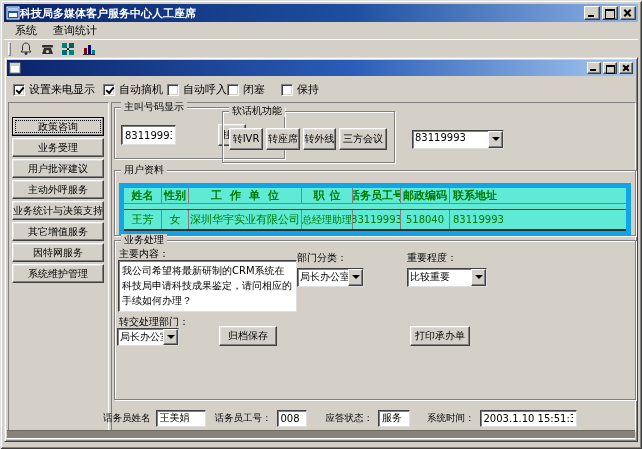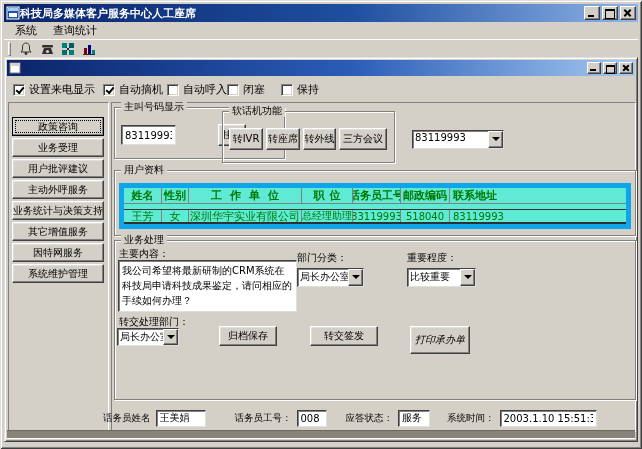--- a/index.html
+++ b/index.html
@@ -122,21 +122,21 @@
   
   .side-btn{ width:92px; height:19px; left:7px; font-size:10px; }
   
   .utable{
     position:absolute; left:4px; top:12px; width:512px; background:#5eead4;
     border:5px solid #0ea5e9; color:#007700;
   }
   .trow{ display:flex; }
   .thead{ height:16px; border-bottom:1px solid #808080; font-weight:bold; }
   .tgap{ height:5px; }
-  .tdata{ height:15px; border-top:1px solid #303030; border-bottom:2px solid #303030; }
+  .tdata{ height:22px; border-top:1px solid #303030; border-bottom:2px solid #303030; }
   .tc{ flex:0 0 auto; display:flex; align-items:center; justify-content:center;
        font-size:11px; overflow:hidden; white-space:nowrap;
        border-right:1px solid #808080; }
   .tc:last-child{ border-right:none; justify-content:flex-start; padding-left:3px; }
   .c0{width:38px}.c1{width:27px}.c2{width:113px}.c3{width:51px}.c4{width:48px}.c5{width:49px}.c6{width:184px}
   .ls8{ letter-spacing:8px; padding-left:8px; }
   .ls5{ letter-spacing:5px; padding-left:5px; }
   
   .ta{
     position:absolute; background:#fff; resize:none; font-family:inherit;
@@ -313,40 +313,39 @@
       <span class="lbl" style="left:4px; top:6px;">主要内容：</span>
       <textarea class="ta" style="left: 3px; top: 19px; width: 179px; height: 52px;">我公司希望将最新研制的CRM系统在科技局申请科技成果鉴定，请问相应的手续如何办理？</textarea>
 
       <span class="lbl" style="left:182px; top:10px;">部门分类：</span>
       <div class="combo" style="left:182px; top:27px; width:67px; height:19px;">
         <span class="combo-text">局长办公室</span>
         <span class="combo-btn"></span>
       </div>
 
       <span class="lbl" style="left:292px; top:10px;">重要程度：</span>
-      <div class="combo" style="left:292px; top:27px; width:69px; height:19px;">
+      <div class="combo" style="left:292px; top:27px; width:80px; height:19px;">
         <span class="combo-text">比较重要</span>
         <span class="combo-btn"></span>
       </div>
 
       <span class="lbl" style="left:4px; top:74px;">转交处理部门：</span>
       <div class="combo" style="left:2px; top:87px; width:62px; height:18px;">
         <span class="combo-text">局长办公室</span>
         <span class="combo-btn"></span>
       </div>
 
       <button class="btn" style="left:104px; top:85px; width:58px; height:20px;">归档保存</button>
-      <button class="btn" style="left:195px; top:85px; width:68px; height:20px;">转交签发</button>
-      <button class="btn" style="left:295px; top:85px; width:60px; height:28px;font-style:italic;">打印承办单</button>
+      <button class="btn" style="left:295px; top:85px; width:60px; height:20px;">打印承办单</button>
     </div>
 
     <div class="botrow">
       <span class="slbl">话务员姓名</span>
       <input class="sfield" style="width: 50px;" value="王美娟">
-      <span class="slbl" style="margin-left:24px;">话务员工号：</span>
+      <span class="slbl" style="margin-left:4px;">话务员工号：</span>
       <input class="sfield" style="width: 30px;" value="008">
       <span class="slbl" style="margin-left:14px;">应答状态：</span>
       <input class="sfield" style="width: 32px;" value="服务">
       <span class="slbl" style="margin-left:12px;">系统时间：</span>
       <input class="sfield" style="width: 97px;" value="2003.1.10 15:51:39">
     </div>
 
     <div class="mdi-band"></div>
   </div>
 </div>

